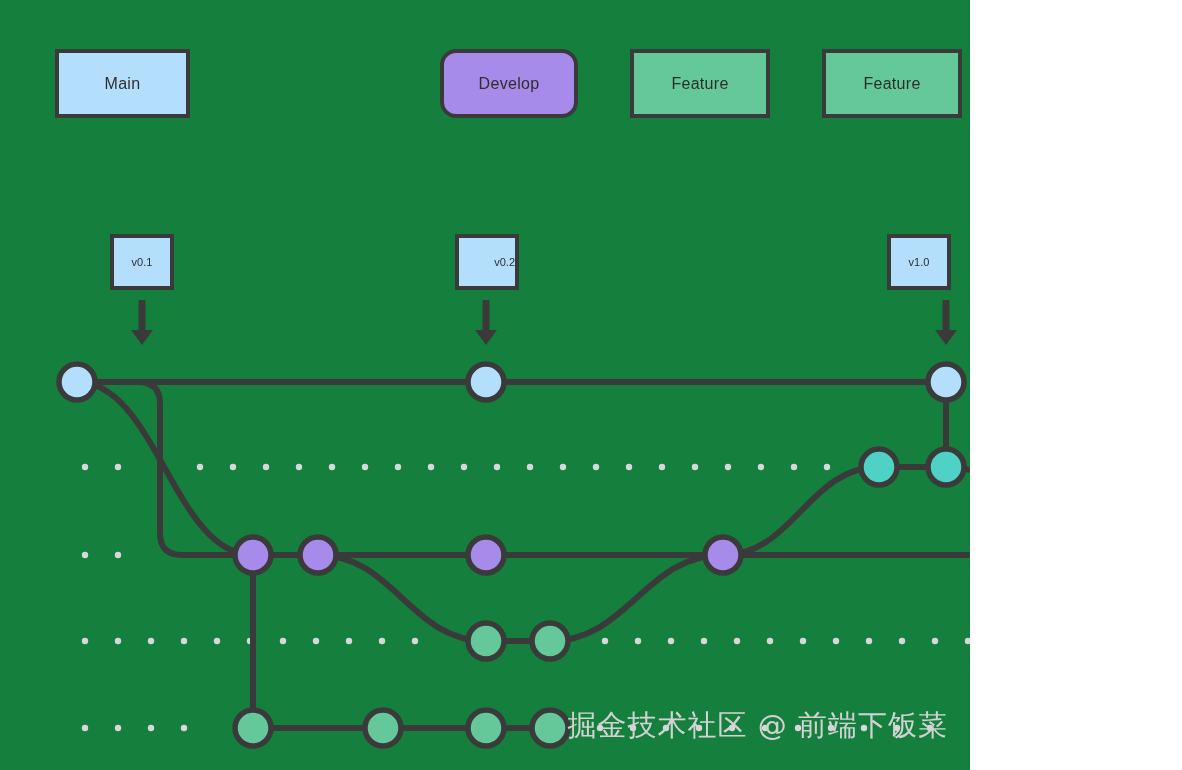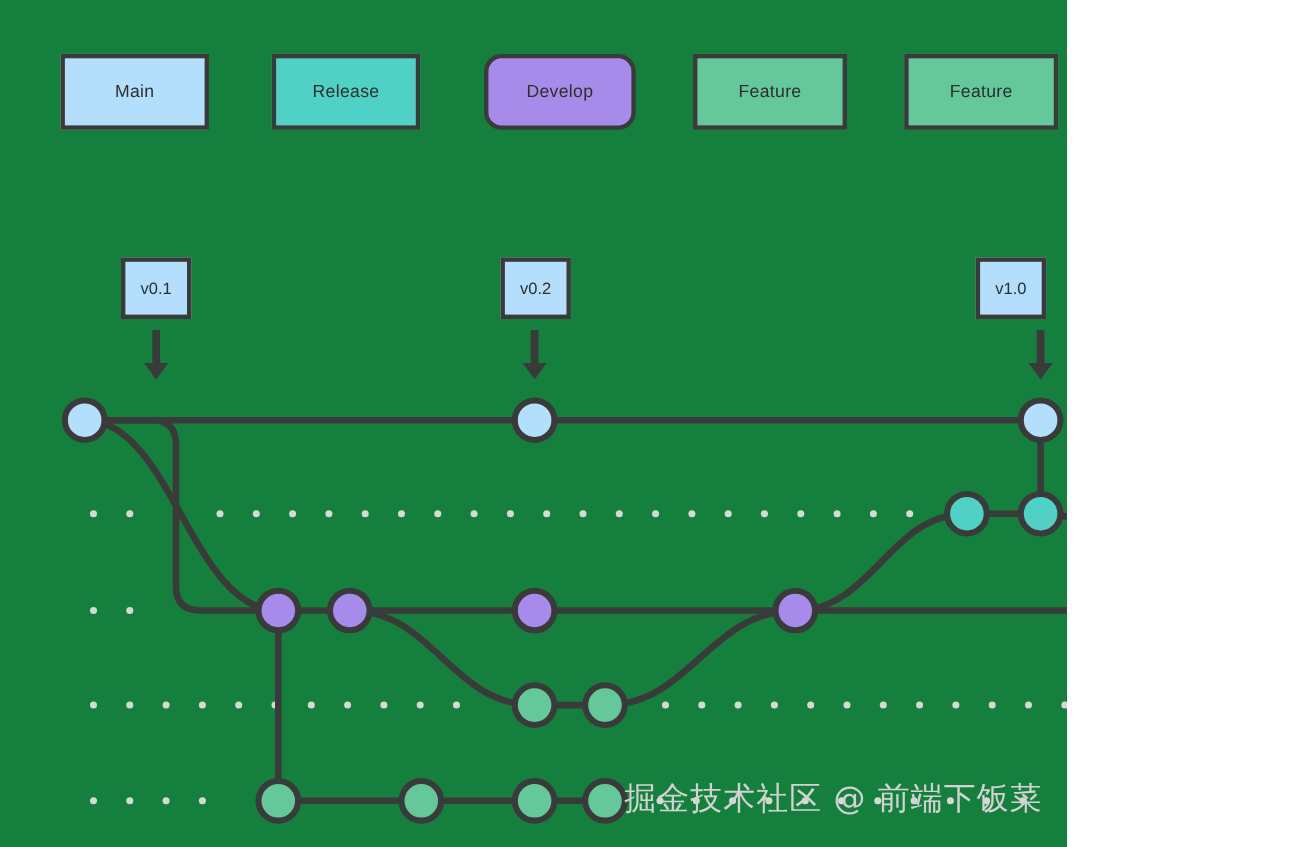--- a/index.html
+++ b/index.html
@@ -42,21 +42,21 @@
     color: #2e2e2e;
     letter-spacing: 0.3px;
   }
   .tag-box {
     position: absolute;
     box-sizing: border-box;
     border: 4px solid #3a3a3a;
     display: flex;
     align-items: center;
     justify-content: center;
-    font-size: 15px;
+    font-size: 11px;
     color: #2e2e2e;
     background: #b3dffc;
   }
   .watermark {
     position: absolute;
     right: 22px;
     bottom: 24px;
     font-size: 29px;
     color: #d2d2d2;
     letter-spacing: 1px;
@@ -224,39 +224,36 @@
         <g>
           <circle cx="550" cy="728" r="18" fill="#64c89b" stroke="#3a3a3a" stroke-width="5.5"></circle>
         </g>
       </g>
   </svg>
 
   <div class="legend-row" id="legend-row">
       <div class="legend-box" style="left: 55px; top: 49px; width: 135px; height: 69px; background: rgb(179, 223, 252);">
         <span>Main</span>
       </div>
-      <div class="legend-box" style="left: 247px; top: 49px; width: 135px; height: 69px; background: rgb(79, 209, 197);">
-        <span>Release</span>
-      </div>
       <div class="legend-box" style="left: 440px; top: 49px; width: 138px; height: 69px; background: rgb(167, 139, 234); border-radius: 16px;">
         <span>Develop</span>
       </div>
       <div class="legend-box" style="left: 630px; top: 49px; width: 140px; height: 69px; background: rgb(100, 200, 155);">
         <span>Feature</span>
       </div>
       <div class="legend-box" style="left: 822px; top: 49px; width: 140px; height: 69px; background: rgb(100, 200, 155);">
         <span>Feature</span>
       </div>
     </div>
 
   <div id="tag-layer">
       <div class="tag-box" style="left: 110px; top: 234px; width: 64px; height: 56px;">
         <span>v0.1</span>
       </div>
-      <div class="tag-box" style="left: 455px; top: 234px; width: 64px; height: 56px;">
+      <div class="tag-box" style="left: 455px; top: 234px; width: 64px; height: 56px; justify-content: flex-end;">
         <span>v0.2</span>
       </div>
       <div class="tag-box" style="left: 887px; top: 234px; width: 64px; height: 56px;">
         <span>v1.0</span>
       </div>
     </div>
 
   <div class="watermark">掘金技术社区 @ 前端下饭菜</div>
 
 </div>

